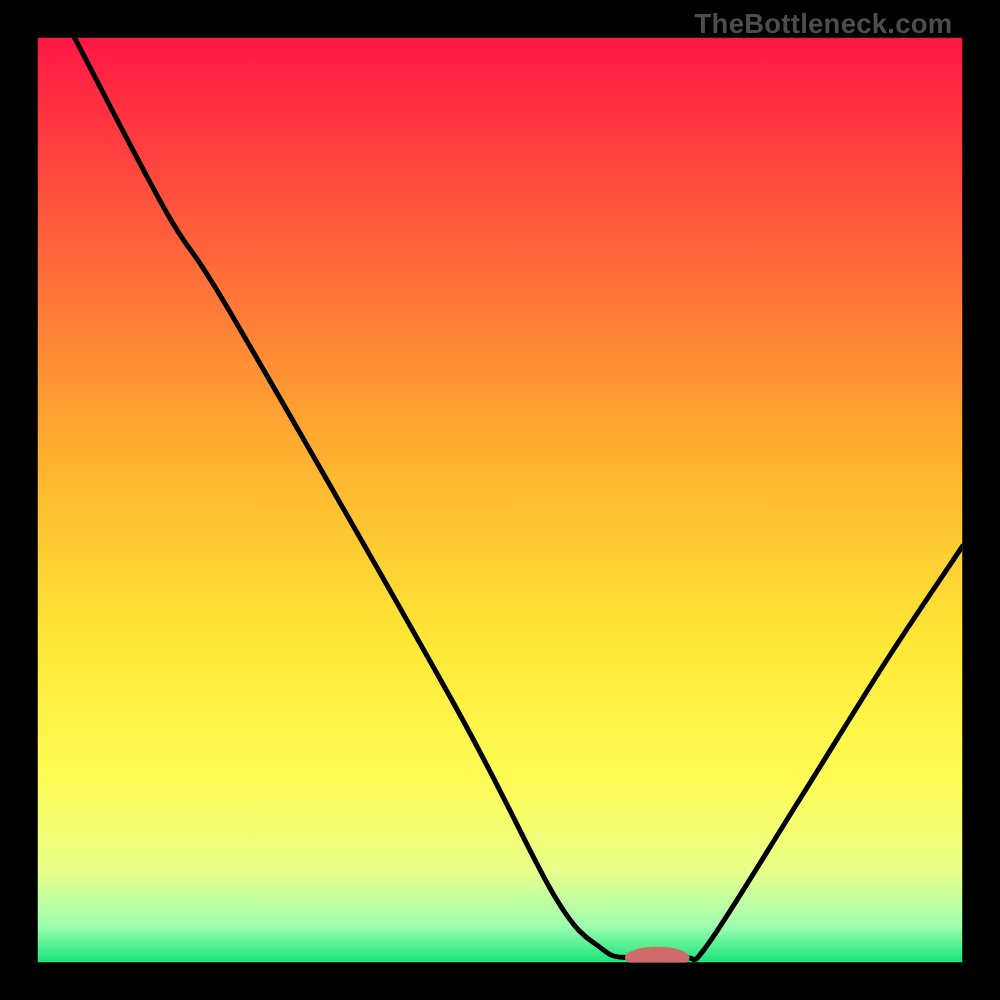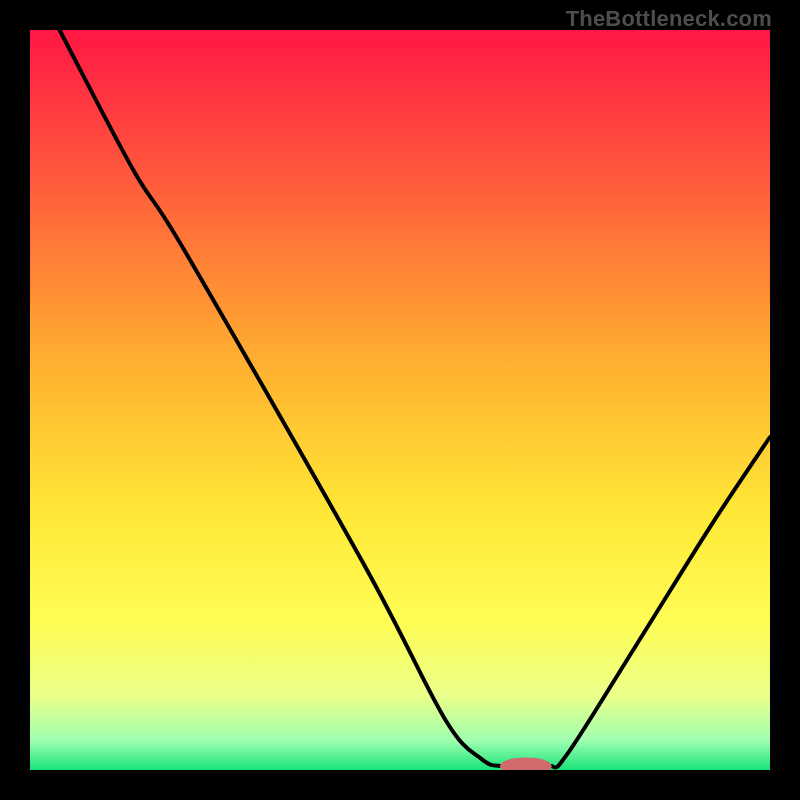--- a/index.html
+++ b/index.html
@@ -19,21 +19,21 @@
   .plot-area {
     position: absolute;
     left: 30px;
     top: 30px;
     width: 740px;
     height: 740px;
   }
   .watermark {
     position: absolute;
     top: 6px;
-    right: 28px;
+    right: 38px;
     font-family: Arial, Helvetica, sans-serif;
     font-size: 22px;
     font-weight: 600;
     color: #4d4d4d;
     letter-spacing: 0.2px;
     user-select: none;
   }
   svg { display: block; }
 </style>
 </head>

